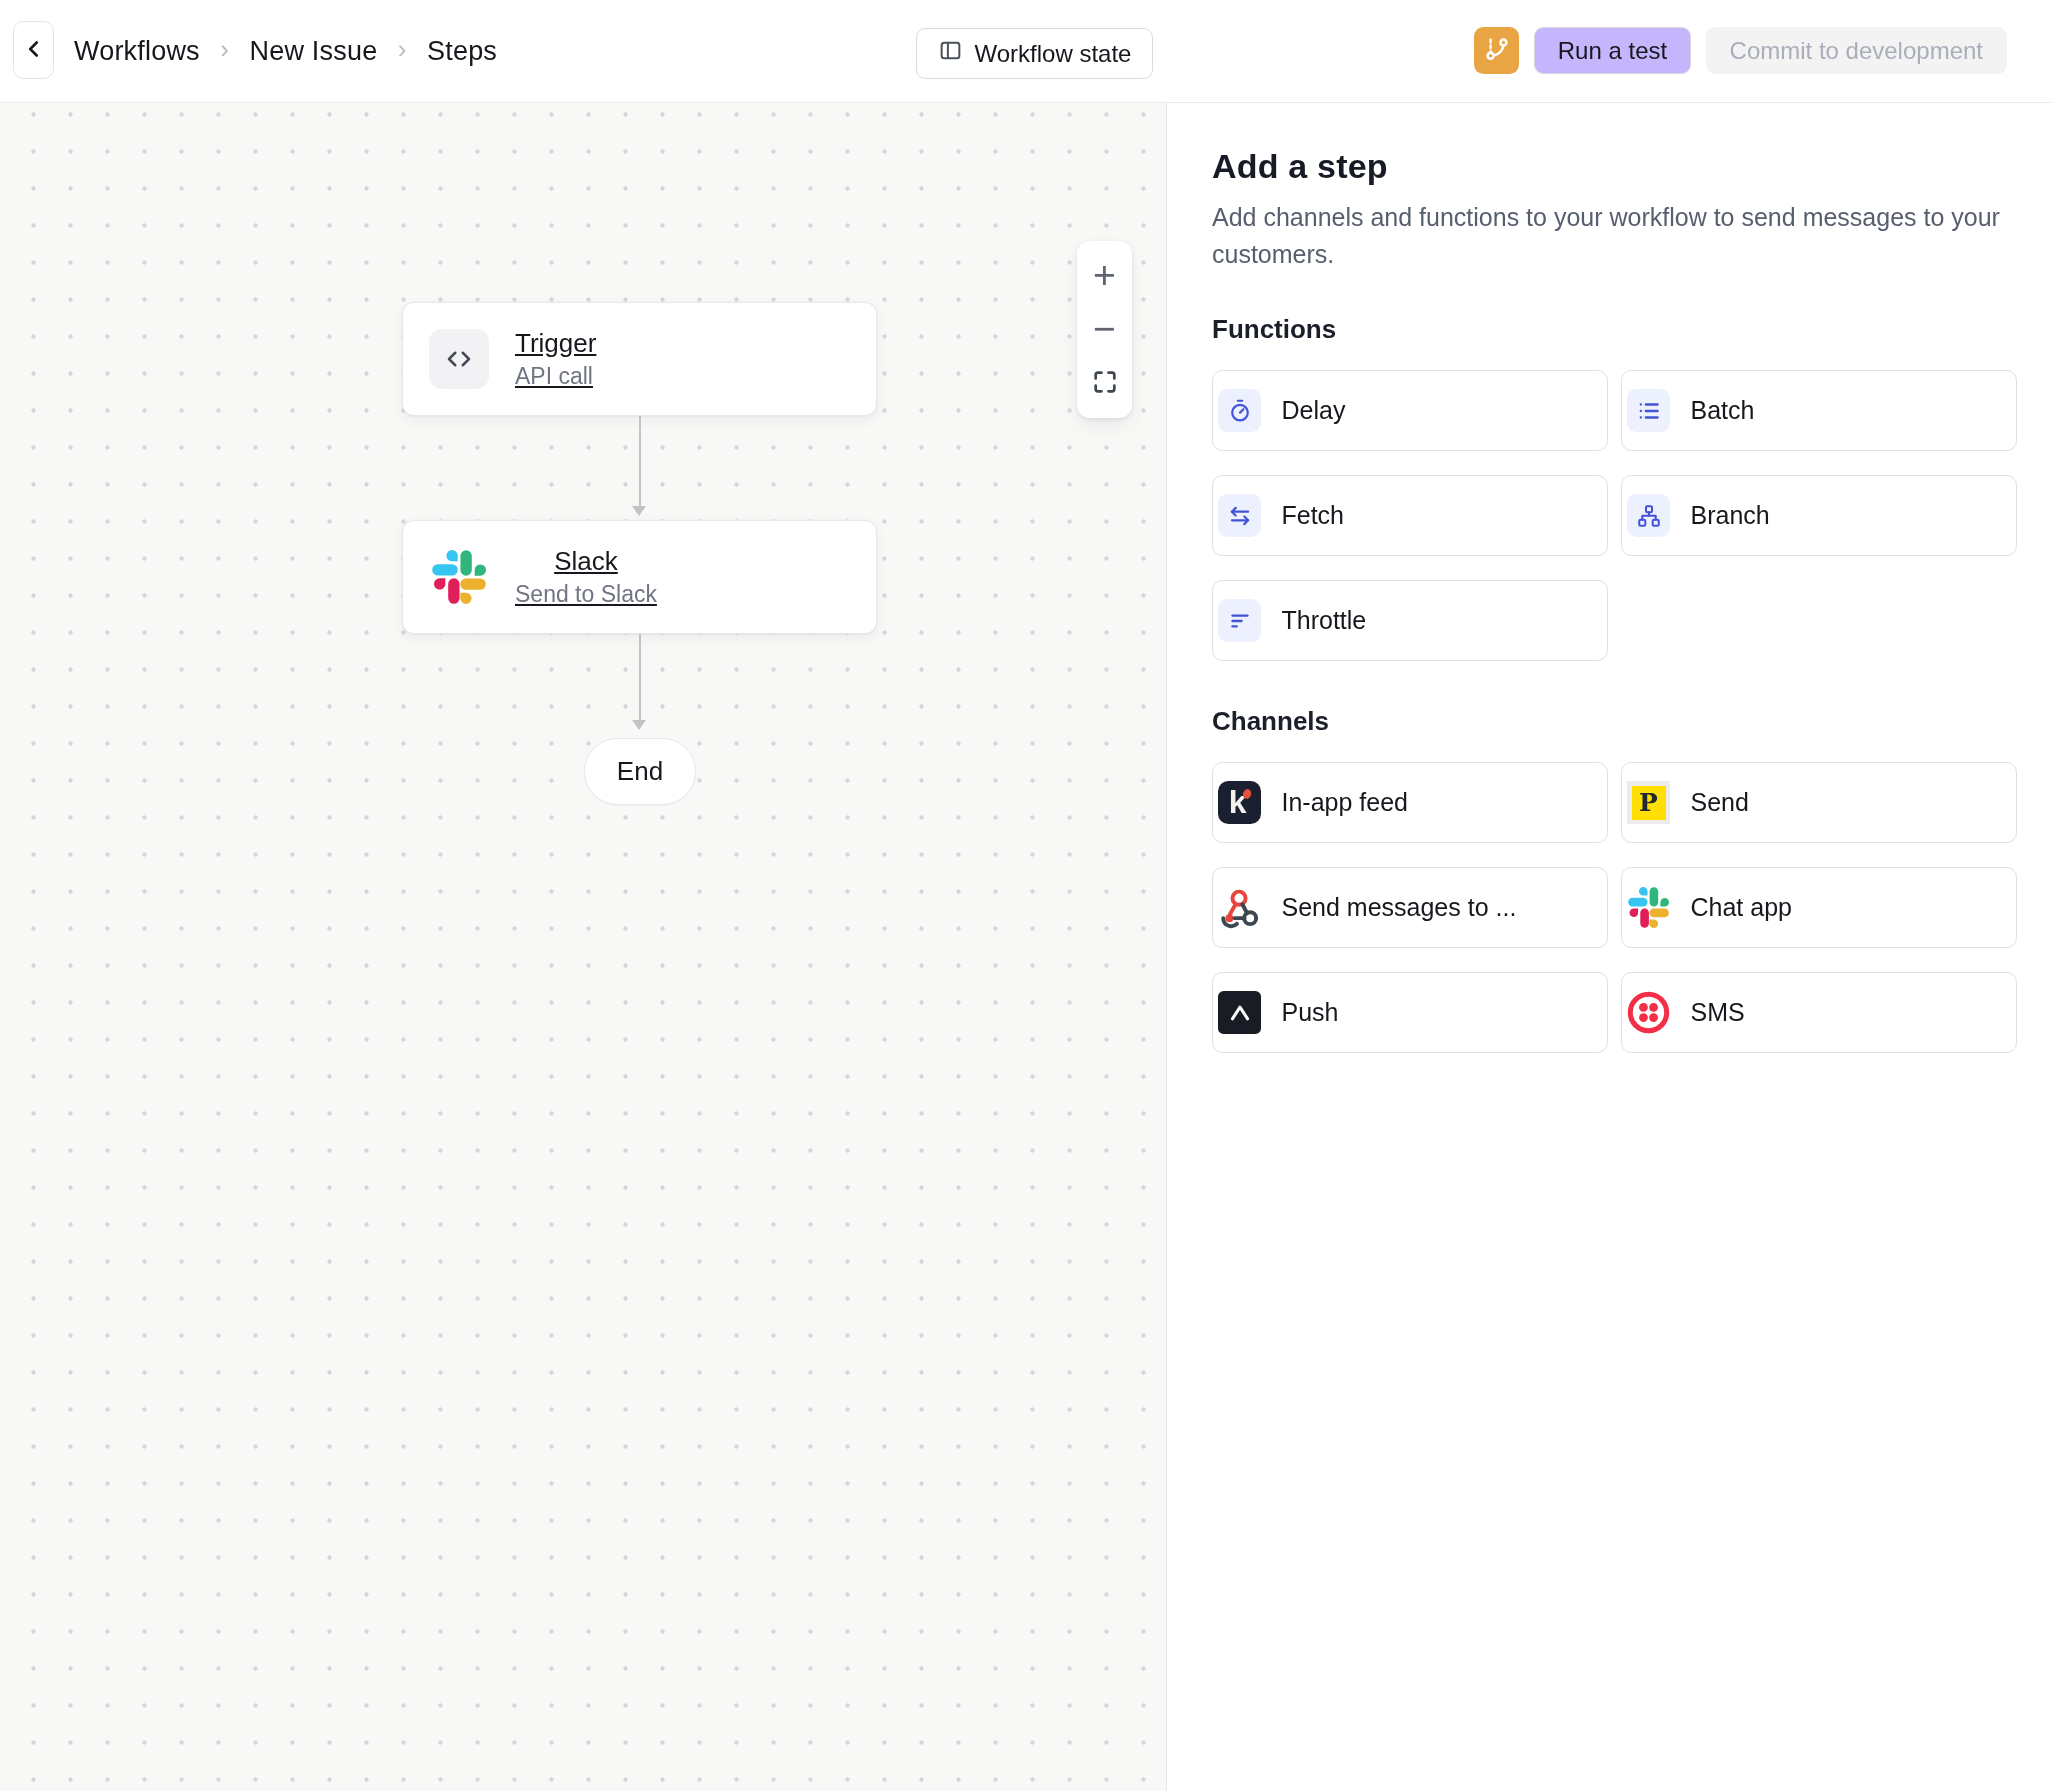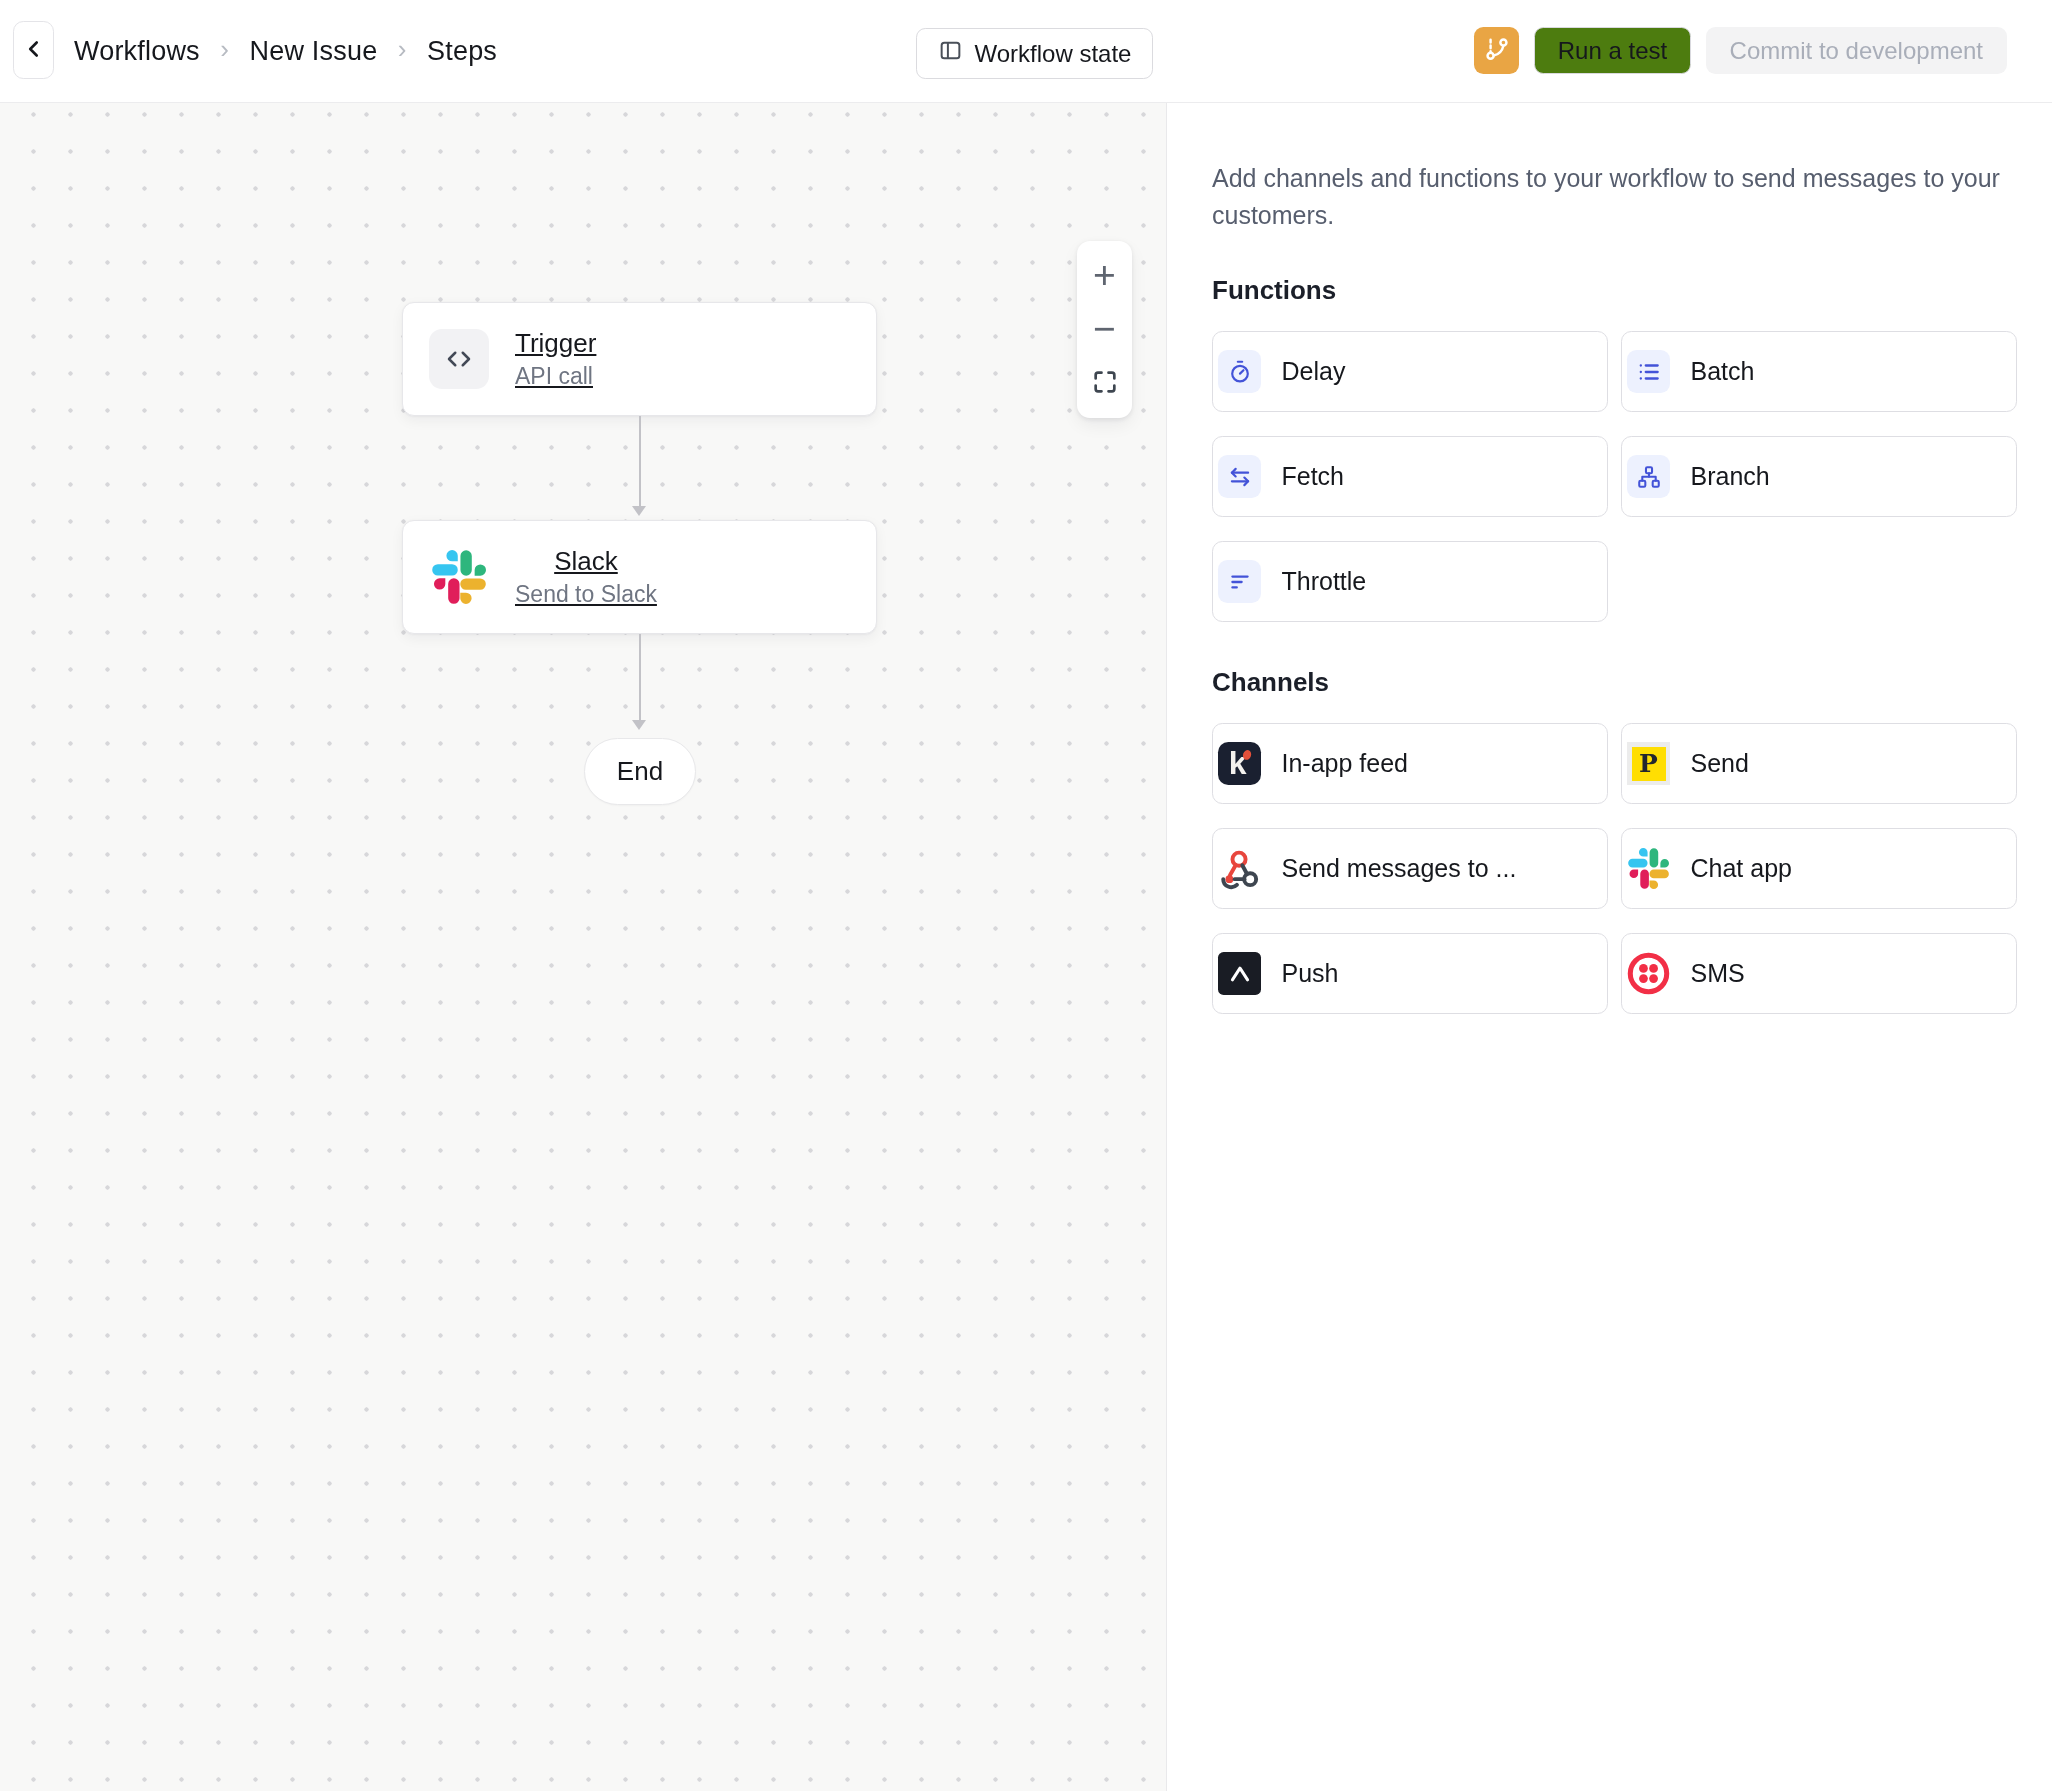--- a/index.html
+++ b/index.html
@@ -33,21 +33,21 @@
   }
   .header-right {
     position:absolute; right:46px; top:27px; height:47px;
     display:flex; align-items:center; gap:15px;
   }
   .branch-btn {
     width:45px; height:47px; background:#E9A544; border:none; border-radius:9.3px;
     display:flex; align-items:center; justify-content:center; cursor:pointer;
   }
   .run-test-btn {
-    height:47px; padding:0 22.4px; background:#4d7c0f; border:0.9px solid #D9D9DE;
+    height:47px; padding:0 22.4px; background:#c4b5fd; border:0.9px solid #D9D9DE;
     border-radius:9.3px; font-size:24px; color:#16181D; cursor:pointer;
     display:flex; align-items:center;
   }
   .commit-btn {
     height:47px; padding:0 24px; background:#F3F3F4; border:none; border-radius:9.3px;
     font-size:24px; color:#A9AEB9; display:flex; align-items:center; cursor:pointer;
   }
 
   
   .canvas {
@@ -262,20 +262,21 @@
             <path d="M20 15v3a2 2 0 0 1-2 2h-3"></path>
             <path d="M9 20H6a2 2 0 0 1-2-2v-3"></path>
           </svg>
       </span>
     </button>
   </div>
 
 </div>
 
 <div class="panel">
+  <div class="panel-title">Add a step</div>
   <div class="panel-desc">Add channels and functions to your workflow to send messages to your customers.</div>
 
   <div class="section-heading">Functions</div>
   <div class="cards-grid">
 
     <div class="step-card">
       <span class="fn-icon">
         <svg width="26" height="26" viewBox="0 0 24 24" fill="none" stroke="#4353D8" stroke-width="2" stroke-linecap="round">
             <line x1="10" y1="2.5" x2="14" y2="2.5"></line>
             <circle cx="12" cy="13.5" r="7.2"></circle>

